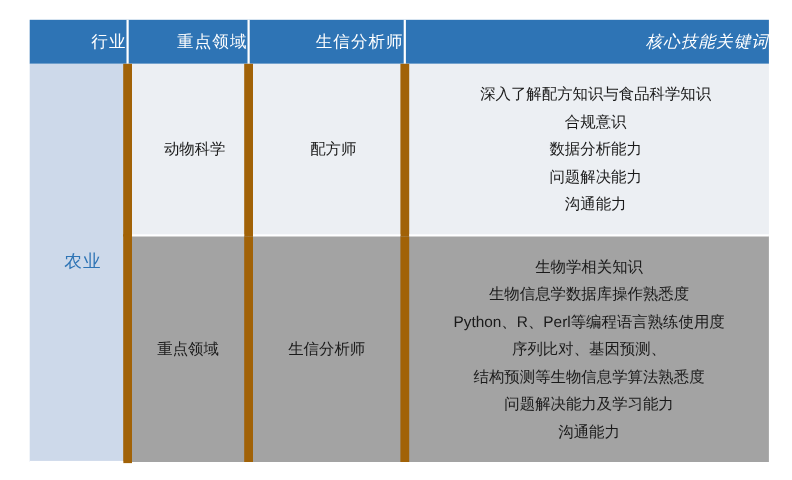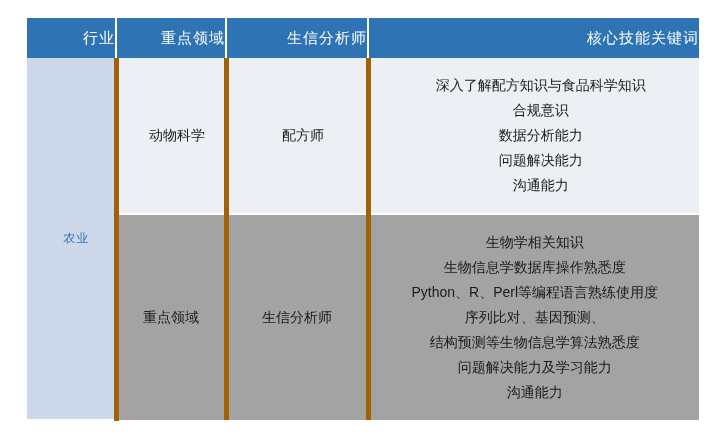--- a/index.html
+++ b/index.html
@@ -36,44 +36,45 @@
     font-size: 15px;
     font-weight: normal;
     height: 40px;
     text-align: right;
     vertical-align: middle;
     border-right: 2px solid #ffffff;
     letter-spacing: 1px;
   }
   thead th:last-child {
     border-right: none;
+    font-style: italic;
   }
   .col-industry { width: 88px; }
   .col-field    { width: 108px; }
   .col-job      { width: 140px; }
   .col-skills   { width: 330px; }
 
   td.cell {
-    border-right: 5px solid #a16207;
+    border-right: 8px solid #a16207;
     border-bottom: 2px solid #ffffff;
     text-align: center;
     vertical-align: middle;
     font-size: 14px;
     line-height: 25px;
   }
   td.cell:last-child {
     border-right: none;
   }
   tbody tr:last-child td.cell {
     border-bottom: none;
   }
   td.industry-cell {
     background: #cdd9ea;
     color: #2e74b5;
-    font-size: 12px;
+    font-size: 16px;
     letter-spacing: 1px;
   }
   td.row-light {
     background: #eceff3;
   }
   td.row-lighter {
     background: #a3a3a3;
   }
   .row1 td.cell { height: 155px; padding-left: 12px; }
   .row2 td.cell { height: 205px; }

